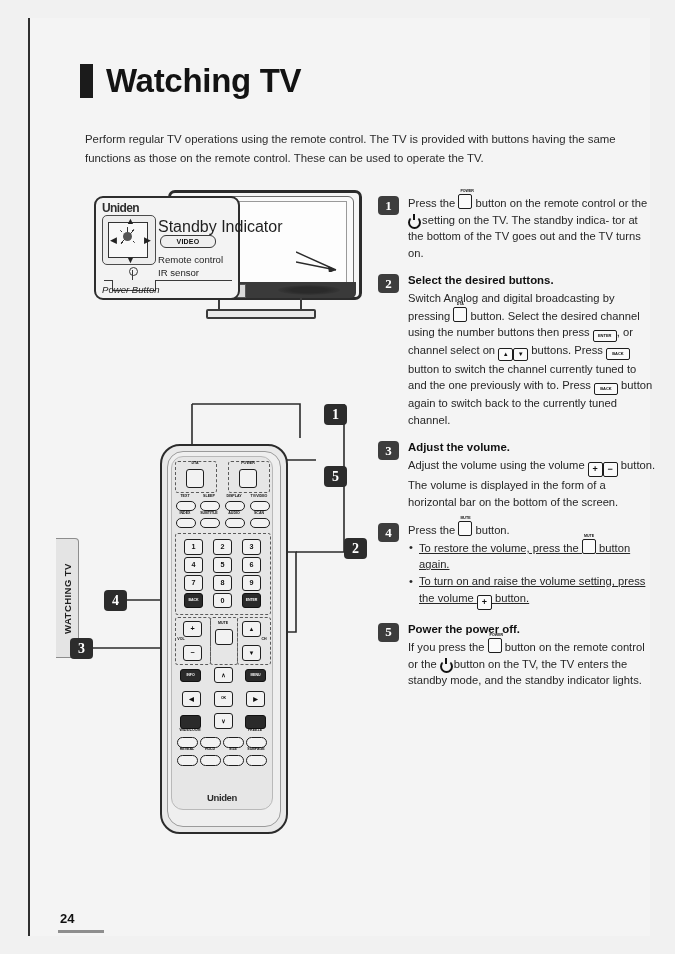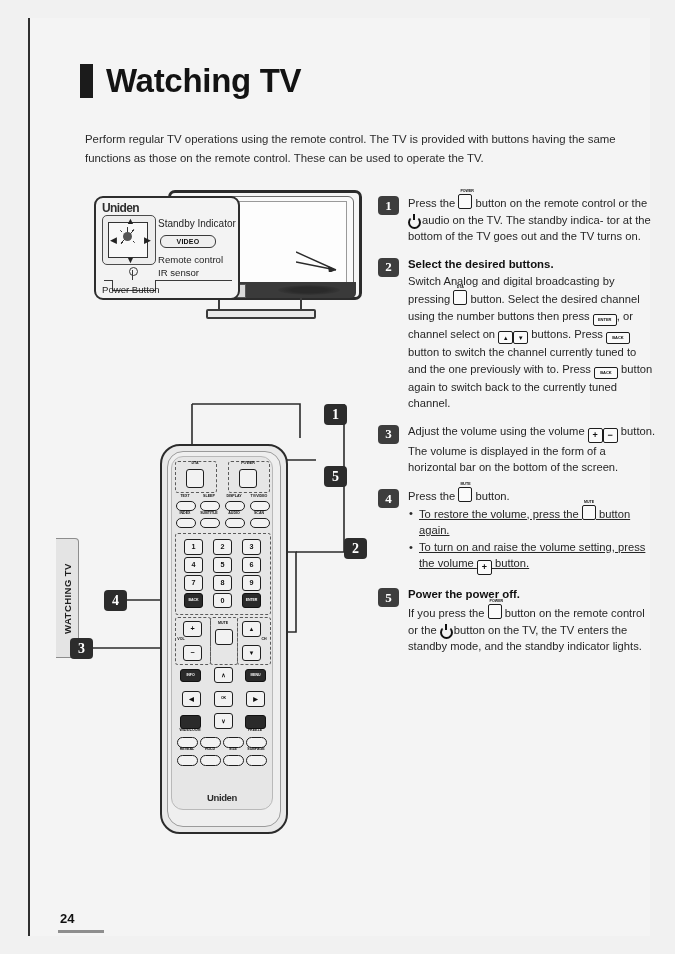--- a/index.html
+++ b/index.html
@@ -94,34 +94,34 @@
     position:absolute;left:22px;top:29px;width:19px;height:19px;
     background:
       conic-gradient(from 0deg,#333 0 6deg,transparent 6deg 39deg,#333 39deg 45deg,
       transparent 45deg 84deg,#333 84deg 90deg,transparent 90deg 129deg,#333 129deg 135deg,
       transparent 135deg 174deg,#333 174deg 180deg,transparent 180deg 219deg,#333 219deg 225deg,
       transparent 225deg 264deg,#333 264deg 270deg,transparent 270deg 309deg,#333 309deg 315deg,transparent 315deg 360deg);
     border-radius:50%;
   }
   .star-core{position:absolute;left:27px;top:34px;width:9px;height:9px;background:#555;border-radius:50%;}
   .arr{position:absolute;color:#222;font-size:9px;line-height:1;}
-  .lbl-standby{position:absolute;left:62px;top:20px;font-size:10px;color:#1f1f1f;white-space:nowrap;}
+  .lbl-standby{position:absolute;left:62px;top:20px;font-size:16px;color:#1f1f1f;white-space:nowrap;}
   .video-pill{
     position:absolute;left:64px;top:37px;width:54px;height:11px;
     border:1.3px solid #3a3a3a;border-radius:6px;background:#efefef;
     display:flex;align-items:center;justify-content:center;
   }
   .video-pill span{font-size:7px;font-weight:bold;color:#101010;letter-spacing:0.2px;}
   .lbl-ir1{position:absolute;left:62px;top:56px;font-size:9.6px;color:#1f1f1f;white-space:nowrap;}
   .lbl-ir2{position:absolute;left:62px;top:69px;font-size:9.6px;color:#1f1f1f;white-space:nowrap;}
   .co-hrule{position:absolute;left:8px;top:82px;width:128px;height:1.4px;background:#3a3a3a;}
   .co-btn-box{position:absolute;left:16px;top:82px;width:42px;height:10px;border:1.3px solid #3a3a3a;border-top:none;background:#f0f0f0;}
   .co-btn-stem{position:absolute;left:36px;top:72px;width:1.4px;height:10px;background:#3a3a3a;}
   .co-btn-ring{position:absolute;left:33px;top:69px;width:7px;height:7px;border:1.4px solid #3a3a3a;border-radius:50%;}
-  .lbl-power{position:absolute;left:6px;top:86px;font-size:9.6px;color:#1f1f1f;}
+  .lbl-power{position:absolute;left:6px;top:86px;font-size:9.6px;color:#1f1f1f;font-style:italic;}
   .co-leader{position:absolute;left:136px;top:64px;width:42px;height:22px;}
 
   
   .remote-area{position:absolute;left:122px;top:402px;width:150px;height:420px;}
   .remote{
     position:absolute;left:8px;top:24px;width:124px;height:386px;
     background:#e9e9e9;border:2.5px solid #2b2b2b;border-radius:20px;
   }
   .remote-inner{
     position:absolute;left:5px;top:5px;right:5px;bottom:5px;
@@ -401,21 +401,21 @@
       </div>
       <div class="remote-brand">Uniden</div>
     </div>
 
     <div class="steps">
 
       <div class="step">
         <div class="step-badge">1</div>
         <div class="step-body">
           <span>Press the </span><span class="key key-blank"><span class="cap">POWER</span></span><span> button on the remote control or</span>
-          <span>the </span><span class="pwr"></span><span> audio on the TV. The standby indica-</span>
+          <span>the </span><span class="pwr"></span><span> setting on the TV. The standby indica-</span>
           <span>tor at the bottom of the TV goes out and the</span>
           <span>TV turns on.</span>
         </div>
       </div>
 
       <div class="step">
         <div class="step-badge">2</div>
         <div class="step-body">
           <span class="step-title">Select the desired buttons.</span>
           <span>Switch Analog and digital</span>
@@ -427,20 +427,21 @@
           <span>currently tuned to and the one previously</span>
           <span>with to.</span>
           <span>Press </span><span class="key key-sm">BACK</span><span> button again to switch back to the</span>
           <span>currently tuned channel.</span>
         </div>
       </div>
 
       <div class="step">
         <div class="step-badge">3</div>
         <div class="step-body">
+          <span class="step-title">Adjust the volume.</span>
           <span>Adjust the volume using the volume </span><span class="key key-pm">+</span><span class="key key-pm">−</span>
           <span>button.</span>
           <span>The volume is displayed in the form of a</span>
           <span>horizontal bar on the bottom of the screen.</span>
         </div>
       </div>
 
       <div class="step">
         <div class="step-badge">4</div>
         <div class="step-body">

